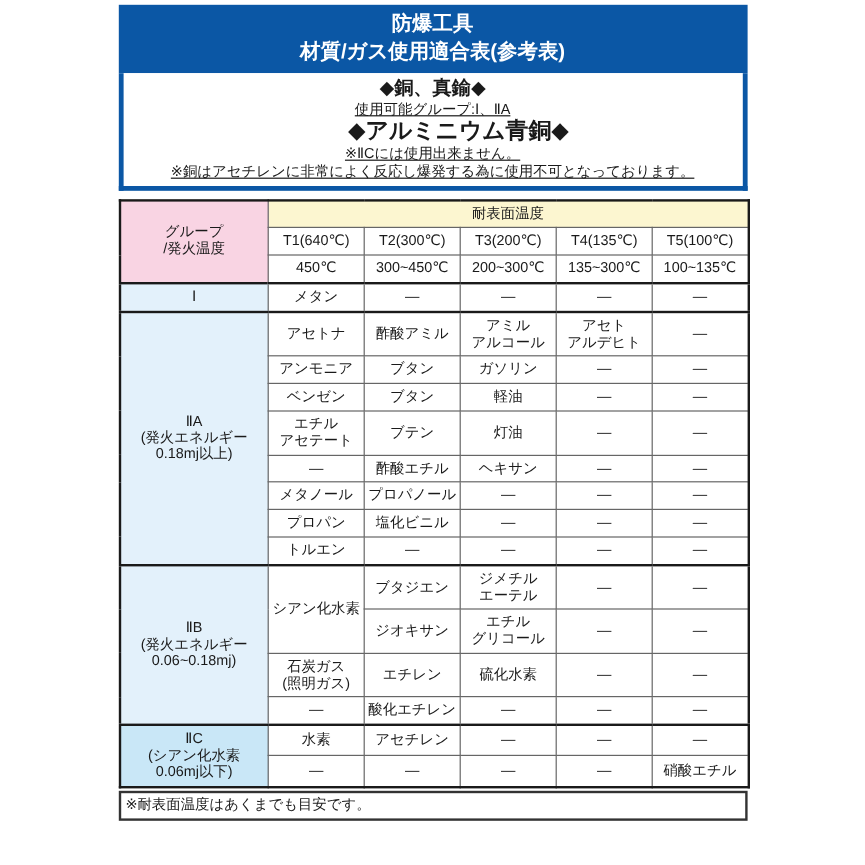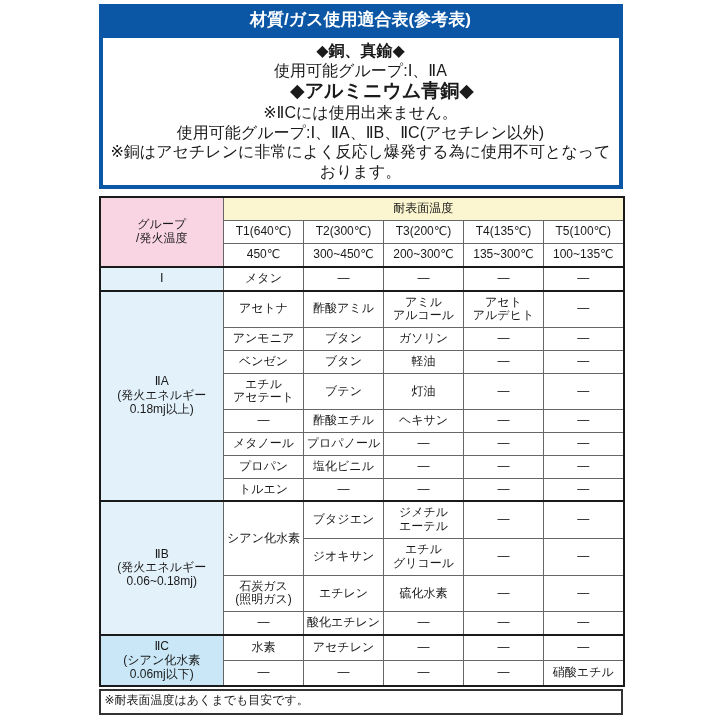--- a/index.html
+++ b/index.html
@@ -19,21 +19,21 @@
     font-weight:bold;padding:5px 0 6px;line-height:1.35;
   }
   .title-line{font-size:17px;}
   .intro-box{
     border:4px solid var(--band-blue);border-top:none;
     background:#fff;text-align:center;padding:3px 2px 4px;
   }
   .intro-line{line-height:1.22;}
   .intro-line.h-sm{font-size:16px;font-weight:bold;line-height:1.25;}
   .intro-line.h-lg{font-size:19px;font-weight:bold;line-height:1.2;margin-left:43px;}
-  .intro-line.norm{font-size:16px;}
+  .intro-line.norm{font-size:12px;text-decoration:underline;}
   table.compat{
     width:524px;margin-top:7px;border-collapse:collapse;table-layout:fixed;
     border:2px solid var(--bd-dark);
   }
   col.c-group{width:124px;} col.c-t{width:80px;}
   .compat th,.compat td{
     border:1px solid var(--bd-light);font-weight:normal;
     text-align:center;vertical-align:middle;
     font-size:12px;line-height:1.15;padding:4px 1px;
     white-space:pre-line;
@@ -49,29 +49,29 @@
     border:2px solid #333;margin-top:2px;padding:2px 4px 4px;
     font-size:12px;line-height:1.3;background:#fff;
   }
 </style>
 </head>
 <body>
 
 <div class="sheet">
 
   <div class="title-band">
+    <div class="title-line">防爆工具</div>
     <div class="title-line">材質/ガス使用適合表(参考表)</div>
   </div>
 
   <div class="intro-box">
     <div class="intro-line h-sm">◆銅、真鍮◆</div>
     <div class="intro-line norm">使用可能グループ:Ⅰ、ⅡA</div>
     <div class="intro-line h-lg">◆アルミニウム青銅◆</div>
     <div class="intro-line norm">※ⅡCには使用出来ません。</div>
-    <div class="intro-line norm">使用可能グループ:Ⅰ、ⅡA、ⅡB、ⅡC(アセチレン以外)</div>
     <div class="intro-line norm">※銅はアセチレンに非常によく反応し爆発する為に使用不可となっております。</div>
   </div>
 
   <table class="compat">
     <colgroup>
       <col class="c-group">
         <col class="c-t">
         <col class="c-t">
         <col class="c-t">
         <col class="c-t">

